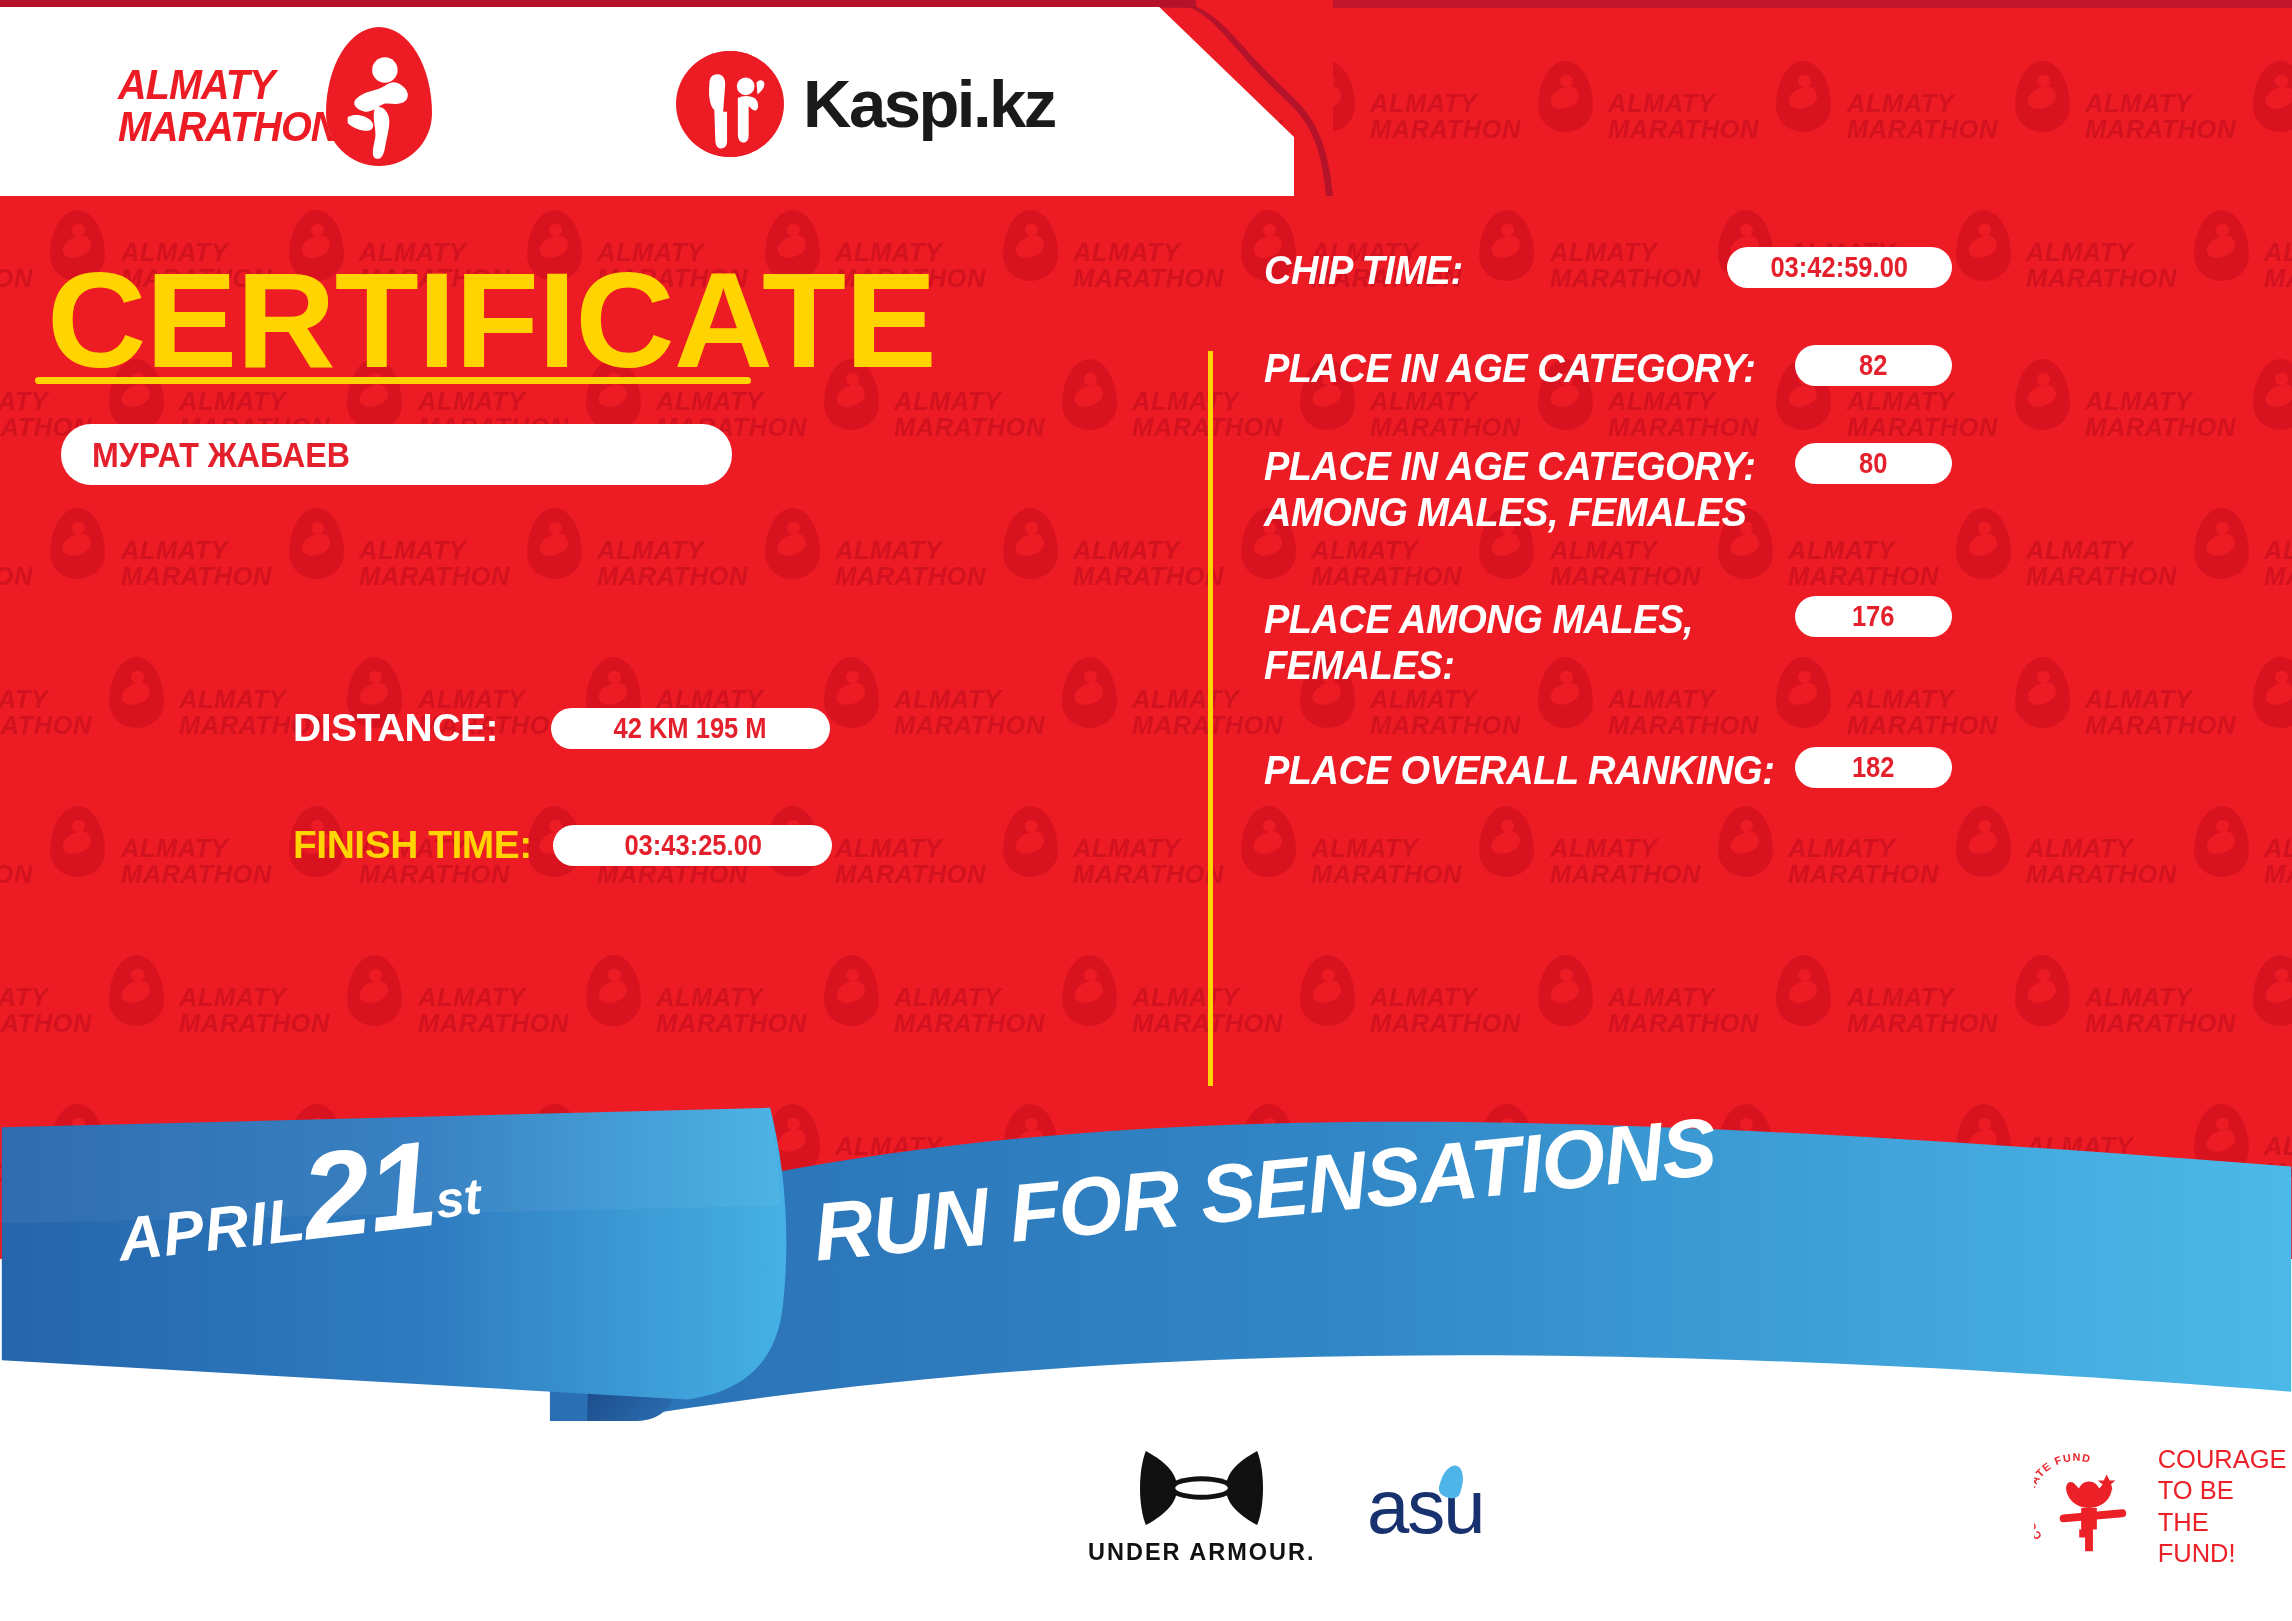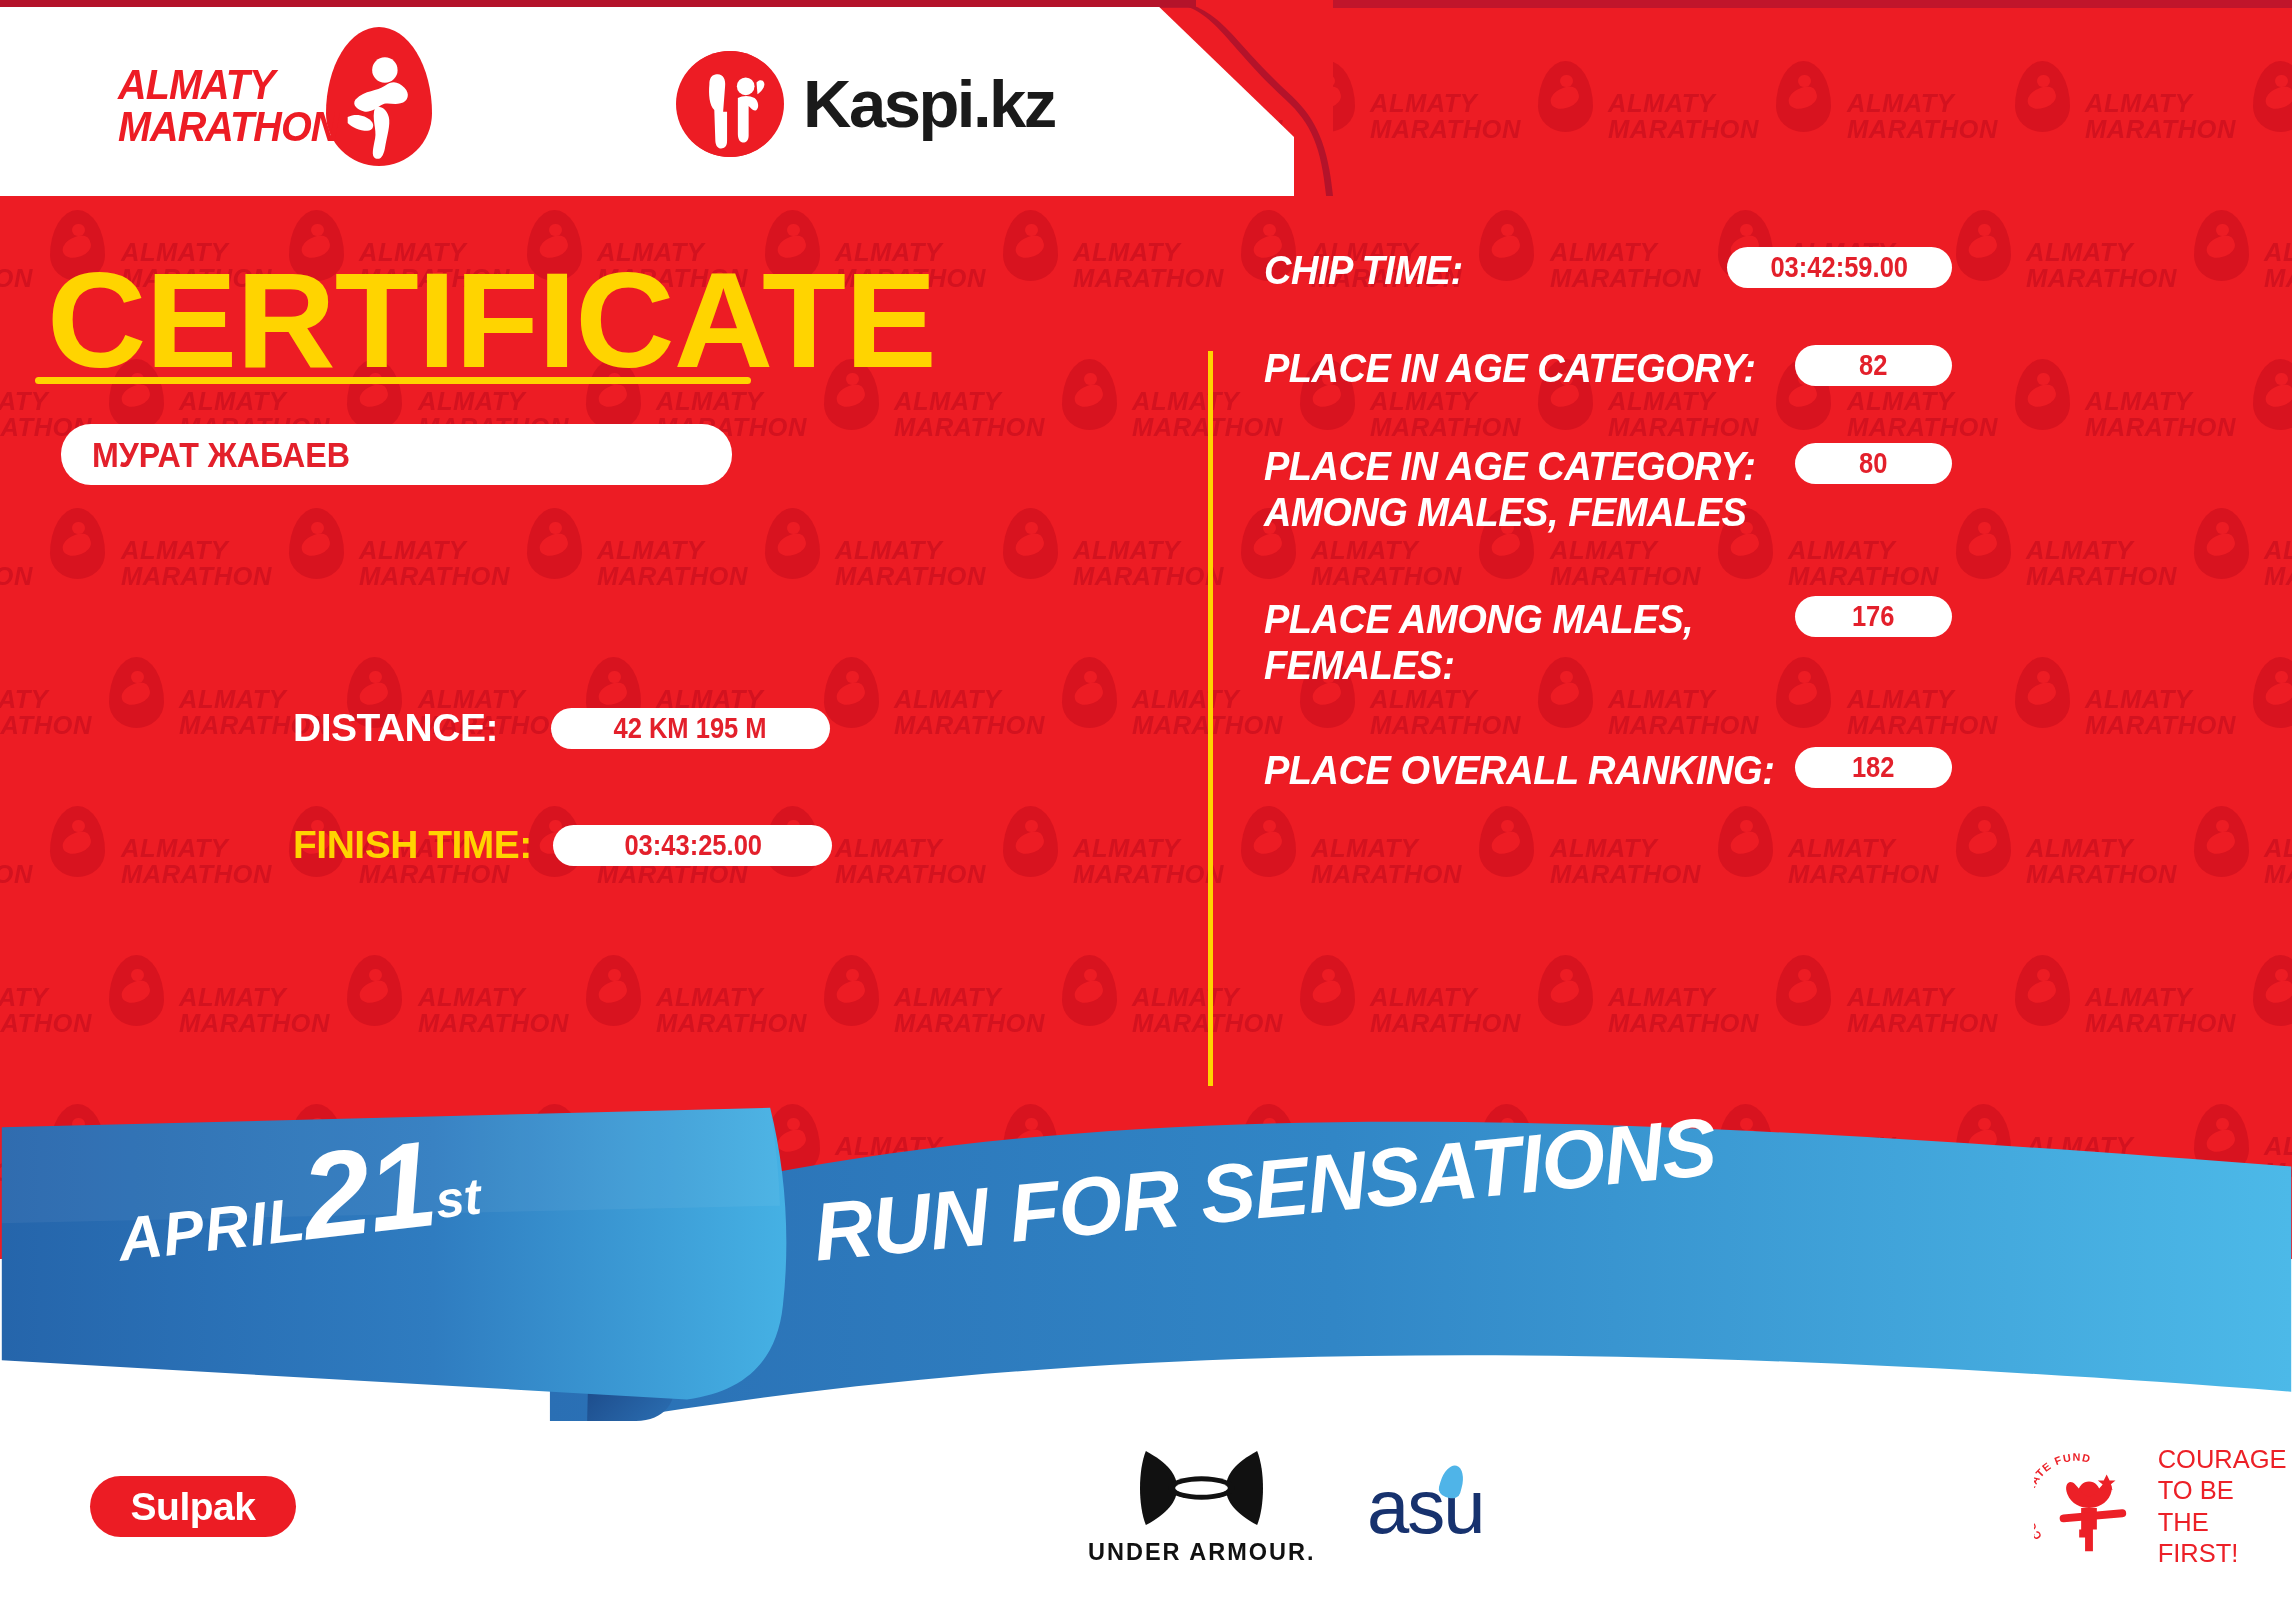--- a/index.html
+++ b/index.html
@@ -883,25 +883,20 @@
 
     <div class="ribbon-text-left">
       <span class="ribbon-april">APRIL</span><span class="ribbon-21">21</span><span class="ribbon-st">st</span>
     </div>
 
     <div class="ribbon-text-right">RUN FOR SENSATIONS</div>
   </div>
 
   <div class="sponsors">
 
-    <div class="sp" style="left:90px;">
-      <div class="sulpak">
-        <span>Sulpak</span>
-      </div>
-    </div>
 
 
 
     <div class="sp" style="left:1088px;">
       <div class="ua-wrap">
         <div>
           <svg width="127" height="82" viewBox="0 0 130 84">
             <path d="M8 4 C30 16 40 28 40 42 C40 56 30 68 8 80 C0 60 0 24 8 4 Z" fill="#111111"></path>
             <path d="M122 4 C100 16 90 28 90 42 C90 56 100 68 122 80 C130 60 130 24 122 4 Z" fill="#111111"></path>
             <ellipse cx="65" cy="42" rx="34" ry="12" fill="#111111"></ellipse>
@@ -933,21 +928,21 @@
             <circle cx="56" cy="40" r="11" fill="#ec2027"></circle>
             <path d="M34 42 C30 32 36 26 42 32 C48 38 50 44 56 44 C62 44 64 38 70 32 C76 26 82 32 78 42 C74 52 64 56 56 56 C48 56 38 52 34 42 Z" fill="#ec2027"></path>
             <path d="M48 56 L64 56 L64 78 L60 78 L60 100 L52 100 L52 86 L46 86 L46 78 L48 78 Z" fill="#ec2027"></path>
             <rect x="26" y="60" width="68" height="8" rx="4" fill="#ec2027" transform="rotate(-5 60 64)"></rect>
             <path d="M74 22 L77 28 L83 28 L78 32 L80 38 L74 34 L68 38 L70 32 L65 28 L71 28 Z" fill="#ec2027"></path>
           </svg>
         </div>
         <div class="courage-txt">
           <div>COURAGE</div>
           <div>TO BE</div>
-          <div>THE FIRST!</div>
+          <div>THE FUND!</div>
         </div>
       </div>
     </div>
 
   </div>
 
 </div>
 
 
 </body></html>

